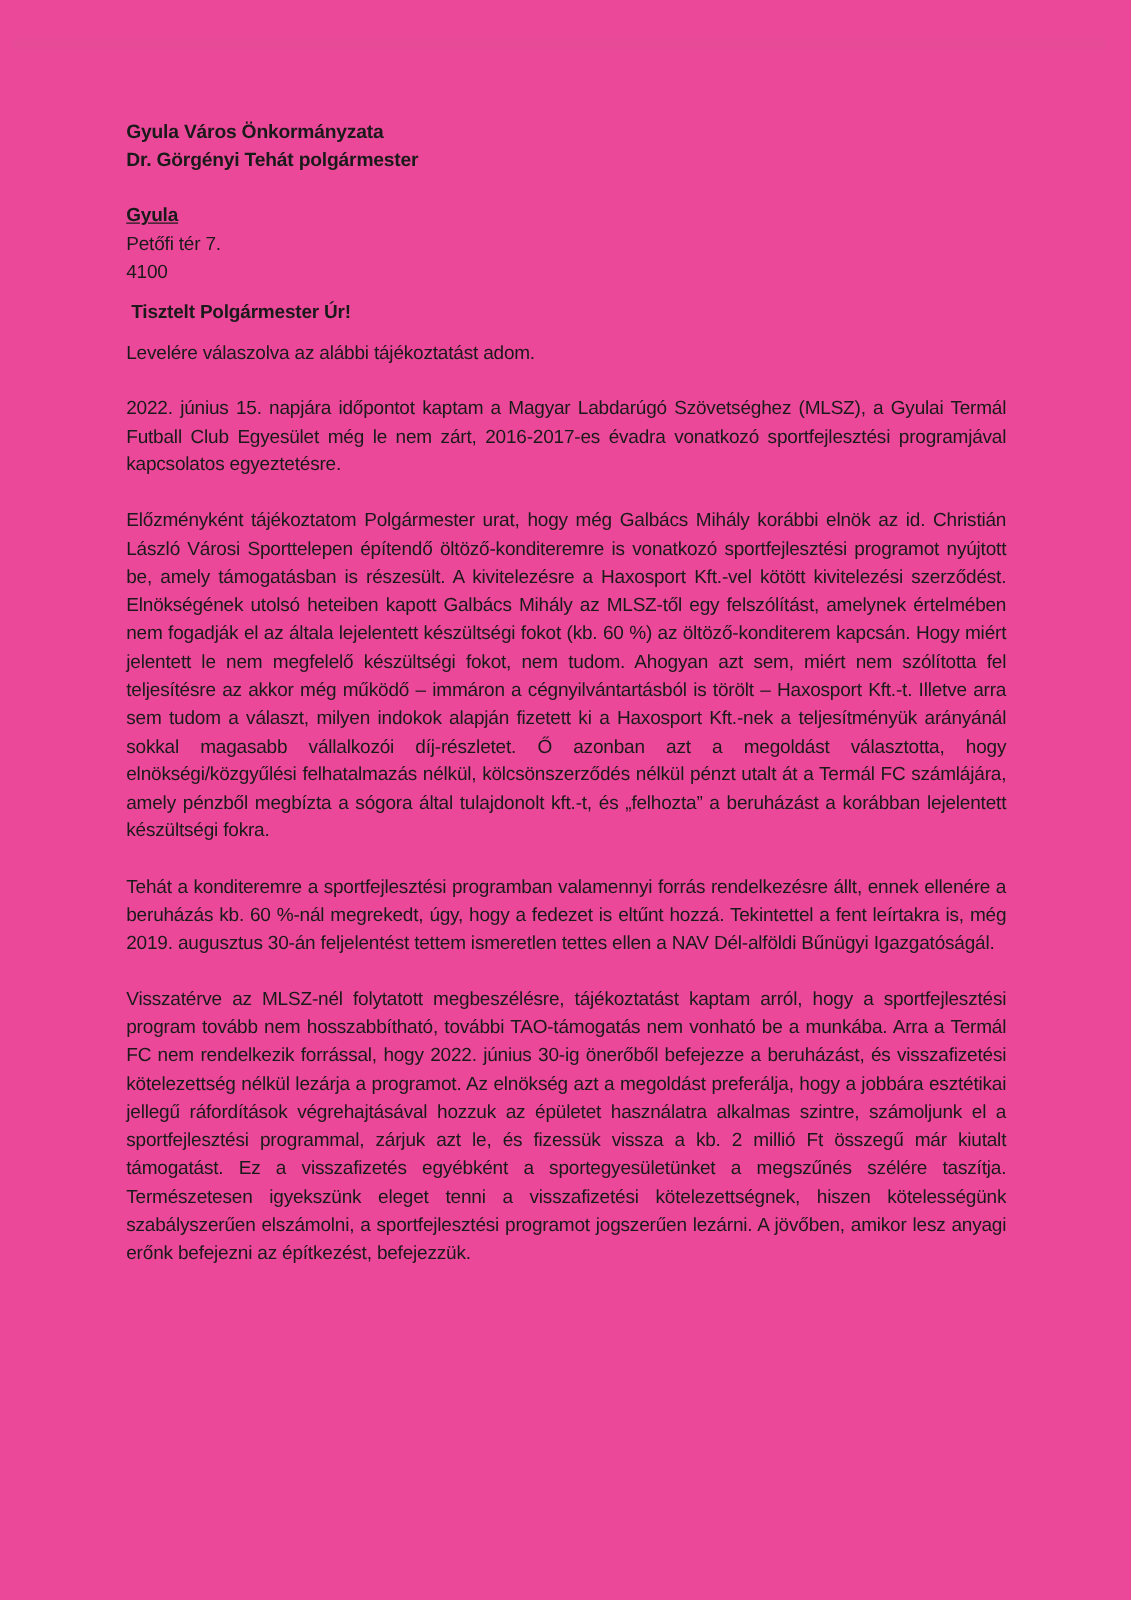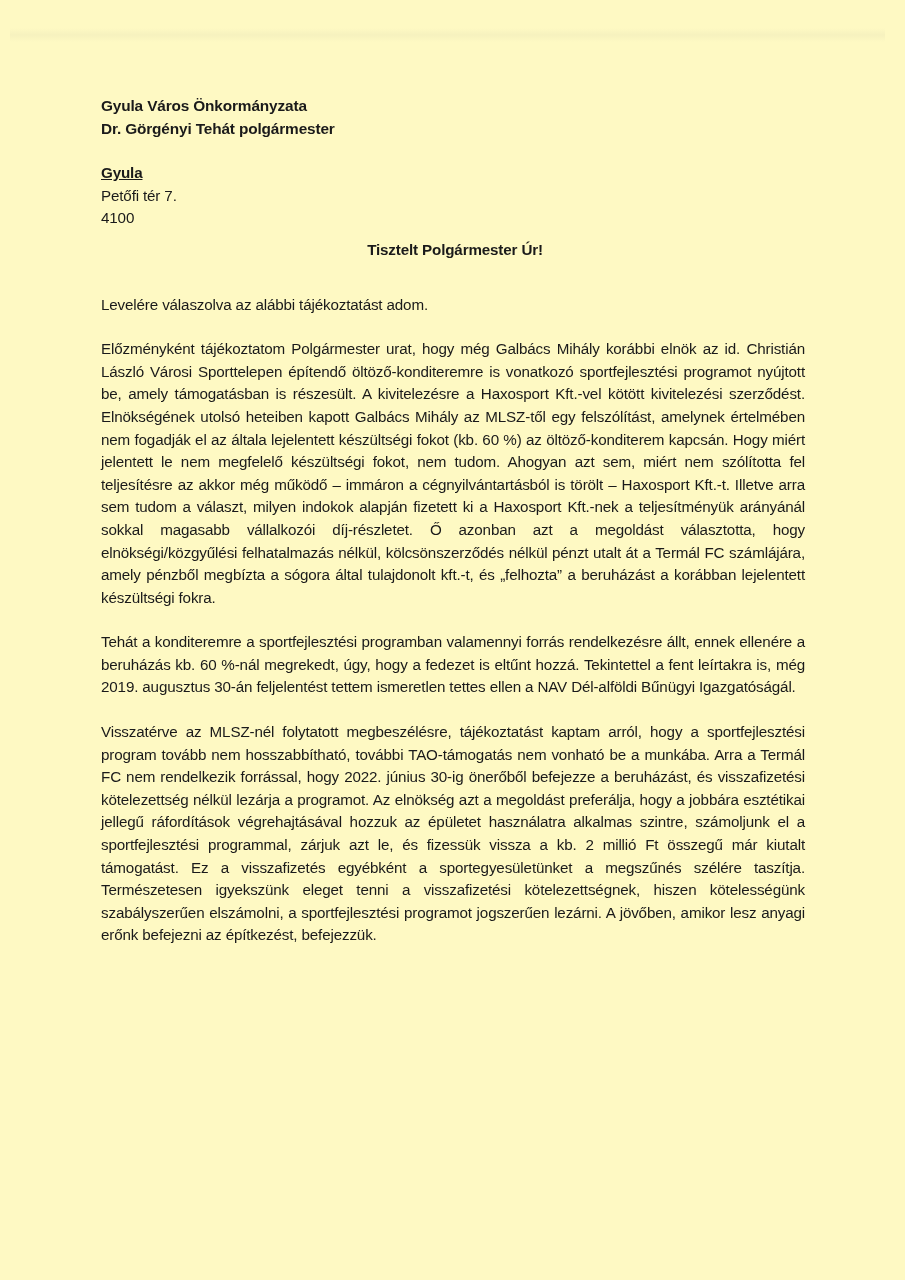--- a/index.html
+++ b/index.html
@@ -12,21 +12,21 @@
       height: 1280px;
       position: relative;
       overflow: hidden;
       font-family: "Liberation Sans", "DejaVu Sans", sans-serif;
       color: #1a1a1a;
     }
     .page {
       position: absolute;
       left: 0; top: 0;
       width: 905px; height: 1280px;
-      background: #fef9c3;
+      background: #ec4899;
     }
     .bleed {
       position: absolute;
       left: 10px; right: 20px;
       top: 28px; height: 14px;
       background: linear-gradient(to bottom, rgba(0,0,0,0) 0%, rgba(120,120,120,0.06) 50%, rgba(0,0,0,0) 100%);
     }
     .content {
       position: absolute;
       left: 101px;
@@ -39,30 +39,30 @@
     .addressee {
       font-weight: bold;
       font-size: 15.4px;
       line-height: 22.6px;
     }
     .addressee div { white-space: nowrap; }
     .address { margin-top: 22px; }
     .address div { white-space: nowrap; }
     .city { text-decoration: underline; font-weight: bold; }
     .salutation {
-      text-align: center;
+      text-align: left;
       font-weight: bold;
       margin-top: 9px;
       padding-left: 4px;
     }
     .para {
       text-align: justify;
       margin-top: 22px;
     }
-    .para.first { margin-top: 32px; }
+    .para.first { margin-top: 10px; }
   </style>
 </head>
 <body>
 
 <div class="page">
   <div class="bleed"></div>
 
   <div class="content">
     <div class="addressee">
       <div>Gyula Város Önkormányzata</div>
@@ -71,17 +71,18 @@
 
     <div class="address">
       <div class="city">Gyula</div>
       <div>Petőfi tér 7.</div>
       <div>4100</div>
     </div>
 
     <div class="salutation">Tisztelt Polgármester Úr!</div>
 
     <p class="para first">Levelére válaszolva az alábbi tájékoztatást adom.</p>
+    <p class="para">2022. június 15. napjára időpontot kaptam a Magyar Labdarúgó Szövetséghez (MLSZ), a Gyulai Termál Futball Club Egyesület még le nem zárt, 2016-2017-es évadra vonatkozó sportfejlesztési programjával kapcsolatos egyeztetésre.</p>
     <p class="para">Előzményként tájékoztatom Polgármester urat, hogy még Galbács Mihály korábbi elnök az id. Christián László Városi Sporttelepen építendő öltöző-konditeremre is vonatkozó sportfejlesztési programot nyújtott be, amely támogatásban is részesült. A kivitelezésre a Haxosport Kft.-vel kötött kivitelezési szerződést. Elnökségének utolsó heteiben kapott Galbács Mihály az MLSZ-től egy felszólítást, amelynek értelmében nem fogadják el az általa lejelentett készültségi fokot (kb. 60 %) az öltöző-konditerem kapcsán. Hogy miért jelentett le nem megfelelő készültségi fokot, nem tudom. Ahogyan azt sem, miért nem szólította fel teljesítésre az akkor még működő – immáron a cégnyilvántartásból is törölt – Haxosport Kft.-t. Illetve arra sem tudom a választ, milyen indokok alapján fizetett ki a Haxosport Kft.-nek a teljesítményük arányánál sokkal magasabb vállalkozói díj-részletet. Ő azonban azt a megoldást választotta, hogy elnökségi/közgyűlési felhatalmazás nélkül, kölcsönszerződés nélkül pénzt utalt át a Termál FC számlájára, amely pénzből megbízta a sógora által tulajdonolt kft.-t, és „felhozta” a beruházást a korábban lejelentett készültségi fokra.</p>
     <p class="para">Tehát a konditeremre a sportfejlesztési programban valamennyi forrás rendelkezésre állt, ennek ellenére a beruházás kb. 60 %-nál megrekedt, úgy, hogy a fedezet is eltűnt hozzá. Tekintettel a fent leírtakra is, még 2019. augusztus 30-án feljelentést tettem ismeretlen tettes ellen a NAV Dél-alföldi Bűnügyi Igazgatóságál.</p>
     <p class="para">Visszatérve az MLSZ-nél folytatott megbeszélésre, tájékoztatást kaptam arról, hogy a sportfejlesztési program tovább nem hosszabbítható, további TAO-támogatás nem vonható be a munkába. Arra a Termál FC nem rendelkezik forrással, hogy 2022. június 30-ig önerőből befejezze a beruházást, és visszafizetési kötelezettség nélkül lezárja a programot. Az elnökség azt a megoldást preferálja, hogy a jobbára esztétikai jellegű ráfordítások végrehajtásával hozzuk az épületet használatra alkalmas szintre, számoljunk el a sportfejlesztési programmal, zárjuk azt le, és fizessük vissza a kb. 2 millió Ft összegű már kiutalt támogatást. Ez a visszafizetés egyébként a sportegyesületünket a megszűnés szélére taszítja. Természetesen igyekszünk eleget tenni a visszafizetési kötelezettségnek, hiszen kötelességünk szabályszerűen elszámolni, a sportfejlesztési programot jogszerűen lezárni.  A jövőben, amikor lesz anyagi erőnk befejezni az építkezést, befejezzük.</p>
   </div>
 </div>
 
 </body></html>

